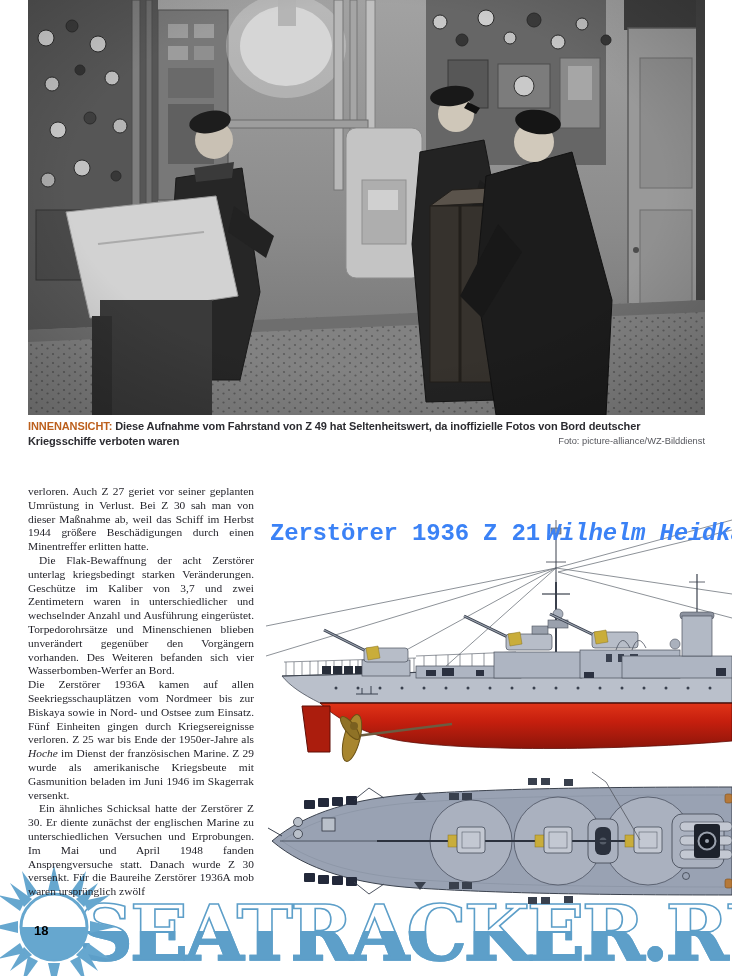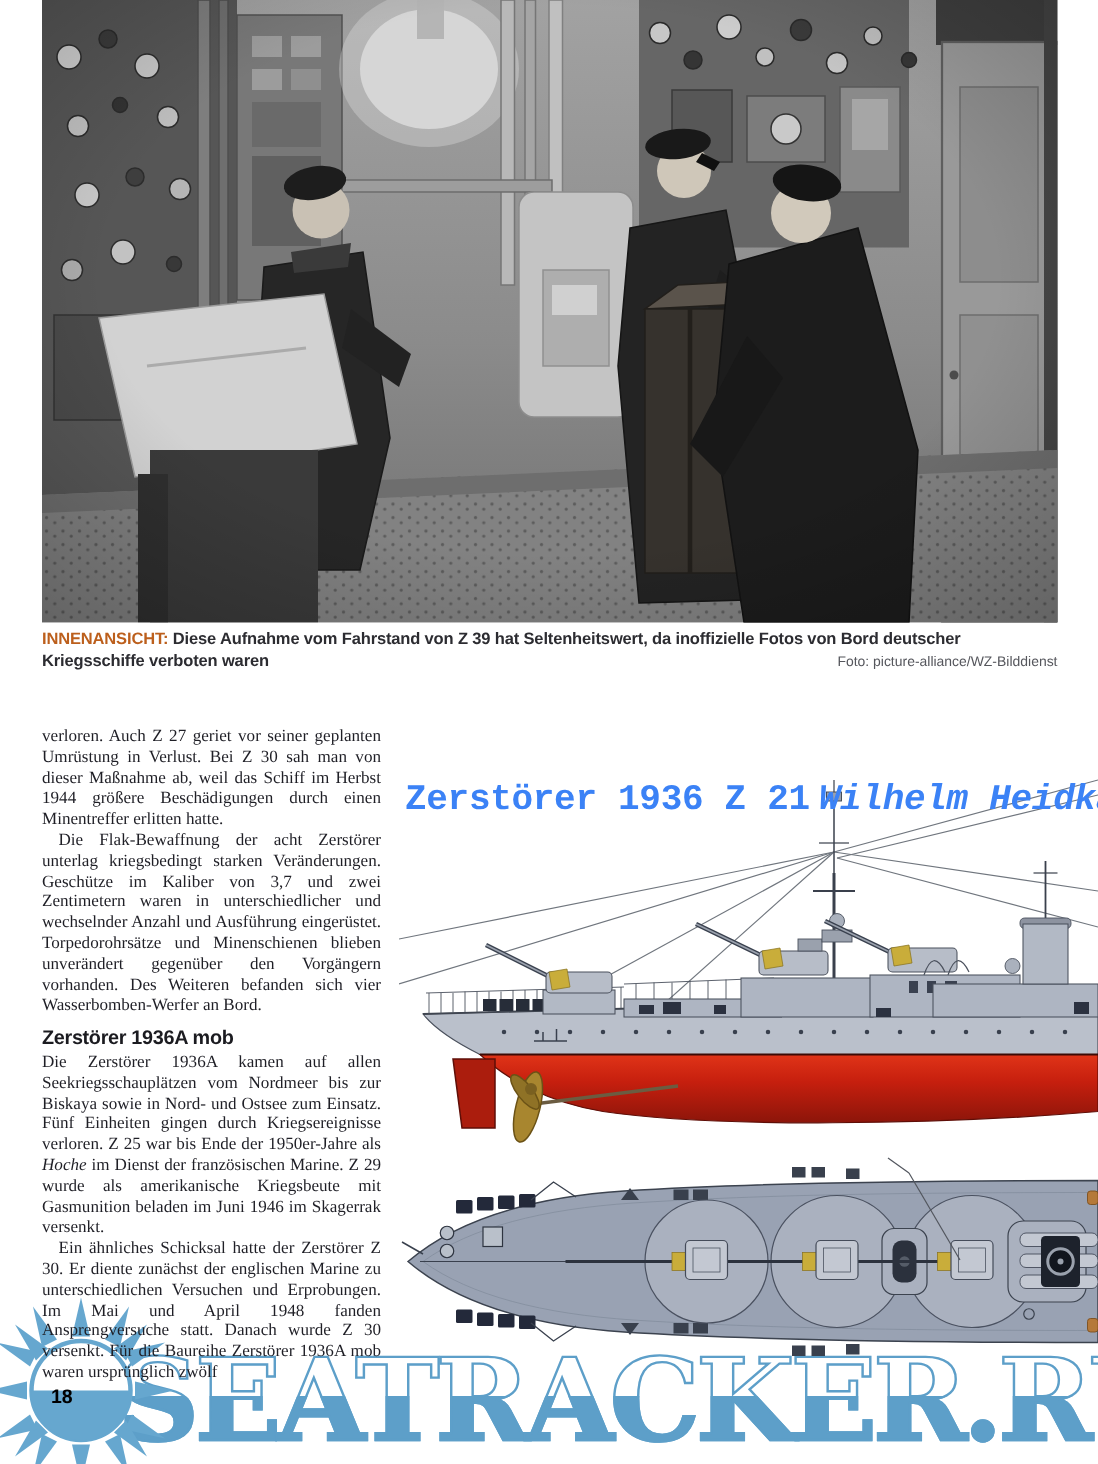--- a/index.html
+++ b/index.html
@@ -200,28 +200,27 @@
   <g>
     <polygon points="458,176 544,152 584,300 578,415 468,415 448,282" fill="#1c1c1c" stroke="#121212"></polygon>
     <circle cx="506" cy="142" r="20" fill="#d1c9bb"></circle>
     <ellipse cx="510" cy="122" rx="23" ry="12" fill="#151515" transform="rotate(8 510 122)"></ellipse>
     <polygon points="470,224 432,296 454,318 494,252" fill="#181818"></polygon>
   </g>
   <rect x="0" y="0" width="677" height="415" fill="url(#vg)"></rect>
 </svg>
 
 <p class="caption">
-  <span class="cap-label">INNENANSICHT:</span><span> Diese Aufnahme vom Fahrstand von Z 39 hat Seltenheitswert, da inoffizielle Fotos von Bord deutscher Kriegsschiffe verboten waren</span>
+  <span class="cap-label">INNENANSICHT:</span><span> Diese Aufnahme vom Fahrstand von Z 49 hat Seltenheitswert, da inoffizielle Fotos von Bord deutscher Kriegsschiffe verboten waren</span>
   <span class="credit">Foto: picture-alliance/WZ-Bilddienst</span>
 </p>
 
 <div class="column">
     <p><span>verloren. Auch Z 27 geriet vor seiner geplanten Umrüstung in Verlust. Bei Z 30 sah man von dieser Maßnahme ab, weil das Schiff im Herbst 1944 größere Beschädigungen durch einen Minentreffer erlitten hatte.</span></p>
     <p class="indent"><span>Die Flak-Bewaffnung der acht Zerstörer unterlag kriegsbedingt starken Veränderungen. Geschütze im Kaliber von 3,7 und zwei Zentimetern waren in unterschiedlicher und wechselnder Anzahl und Ausführung eingerüstet. Torpedorohrsätze und Minenschienen blieben unverändert gegenüber den Vorgängern vorhanden. Des Weiteren befanden sich vier Wasserbomben-Werfer an Bord.</span></p>
-    <h3>Zerstörer 1936A mob</h3>
     <p><span>Die Zerstörer 1936A kamen auf allen Seekriegsschauplätzen vom Nordmeer bis zur Biskaya sowie in Nord- und Ostsee zum Einsatz. Fünf Einheiten gingen durch Kriegsereignisse verloren. Z 25 war bis Ende der 1950er-Jahre als </span><i>Hoche</i><span> im Dienst der französischen Marine. Z 29 wurde als amerikanische Kriegsbeute mit Gasmunition beladen im Juni 1946 im Skagerrak versenkt.</span></p>
     <p class="indent"><span>Ein ähnliches Schicksal hatte der Zerstörer Z 30. Er diente zunächst der englischen Marine zu unterschiedlichen Versuchen und Erprobungen. Im Mai und April 1948 fanden Ansprengversuche statt. Danach wurde Z 30 versenkt. Für die Baureihe Zerstörer 1936A mob waren ursprünglich zwölf</span></p>
   </div>
 
 <h2 class="fig-title">
   <span class="t-reg">Zerstörer 1936 Z 21</span><i>Wilhelm Heidkamp</i>
 </h2>
 
 <svg class="layer side-svg" viewBox="0 0 466 266" width="466" height="266">
   <defs>

